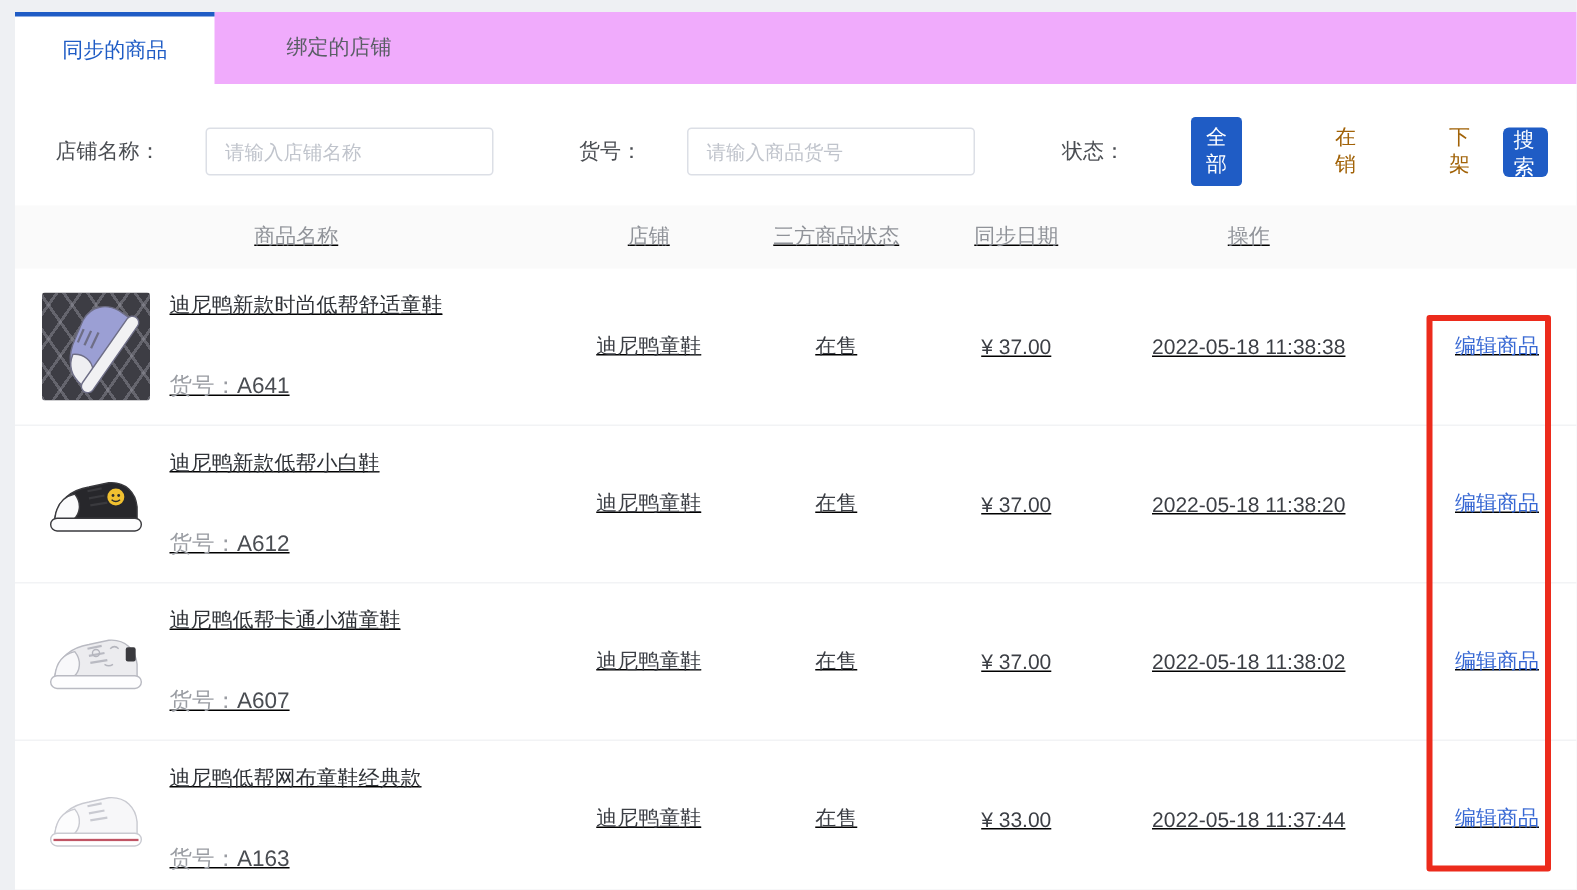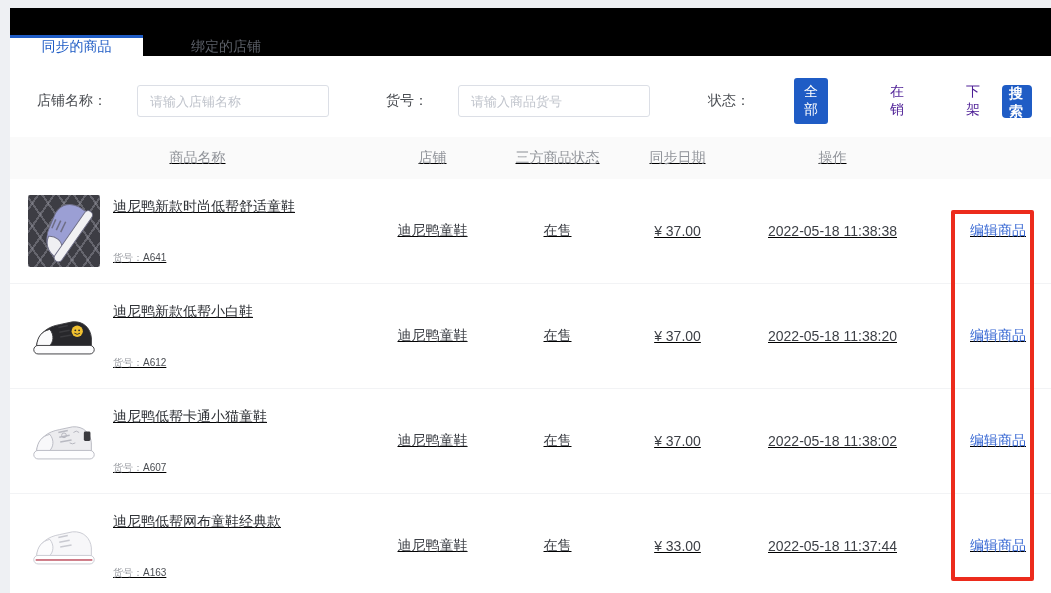--- a/index.html
+++ b/index.html
@@ -1,58 +1,58 @@
 <!DOCTYPE html>
 <html><head>
 <meta charset="utf-8">
 <style>
   * { margin:0; padding:0; box-sizing:border-box; }
   html,body { width:1051px; height:593px; overflow:hidden;
     font-family:"Liberation Sans","DejaVu Sans",sans-serif; background:#eef0f3; }
   .panel { position:absolute; left:10px; top:8px; width:1041px; height:585px; background:#fff; }
 
   
-  .tabbar { display:flex; height:48px; background:#000000;align-items:flex-end; }
+  .tabbar { display:flex; height:48px; background:#f0abfc; }
   .tab { display:flex; align-items:center; justify-content:center;
          font-size:14px; color:#5a5e66; cursor:pointer; }
   .tab.active { width:133px; background:#fff; color:#1f5cc5;
                 border-top:3px solid #1f5cc5; }
   .tab.inactive { padding:0 48px; }
 
   
   .filterbar { display:flex; align-items:center; padding:29px 0 20px 0; height:81px;gap:22px; }
   .flabel { font-size:14px; color:#4a4d52; white-space:nowrap; }
   .flabel.shop { margin-left:27px; }
   .flabel.code { margin-left:35px; }
   .flabel.status { margin-left:36px; }
   .finput { width:192px; height:32px; margin-left:8px; border:1px solid #dcdfe6;
             border-radius:3px; padding:0 12px; font-size:13px; color:#333; outline:none; }
   .finput::placeholder { color:#c0c4cc; }
-  .status-opt { font-size:14px; color:#4c1d95; margin-left:40px; cursor:pointer; }
+  .status-opt { font-size:14px; color:#a16207; margin-left:40px; cursor:pointer; }
   .status-opt.selected { background:#1f5cc5; color:#fff; padding:5px 10px;
                          border-radius:3px; margin-left:22px; }
   .search-btn { margin-left:auto; margin-right:19px; width:70px; height:33px;
                 background:#1f5cc5; color:#fff; font-size:14px; border:none;
-                border-radius:4px; cursor:pointer; letter-spacing:2px;font-weight:bold; }
+                border-radius:4px; cursor:pointer; letter-spacing:2px; }
 
   
   .thead, .trow { display:grid; grid-template-columns:375px 95px 155px 85px 225px auto;text-decoration:underline; }
   .thead { height:42px; background:#fafafa; }
   .thead .hcell { display:flex; align-items:center; justify-content:center;
                   font-size:14px; color:#909399; }
   .trow { height:105px; border-bottom:1px solid #f2f3f5; }
   .cell { display:flex; align-items:center; justify-content:center;
           font-size:14px; color:#3c3f45; }
   .pcell { display:flex; align-items:center; justify-content:flex-start;
            padding-left:18px; }
   .thumb { width:72px; height:72px; flex:0 0 72px; border-radius:2px; overflow:hidden;
            display:flex; align-items:center; justify-content:center; background:#fff; }
   .pinfo { margin-left:13px; }
   .pname { font-size:14px; color:#2f3237; margin-bottom:16px; }
-  .pcode { font-size:10px;margin-top:35px; }
+  .pcode { font-size:15px;margin-top:35px; }
   .pcode .clabel { color:#9a9da3; }
   .pcode .cval { color:#4a4d52; }
   .edit-link { color:#3667d3; font-size:14px; cursor:pointer; text-decoration:none; }
 
   
   .thumb svg { width:68px; height:68px; }
   .img-1 { background:
       repeating-linear-gradient(55deg, rgba(150,150,160,.45) 0 2px, transparent 2px 13px),
       repeating-linear-gradient(-55deg, rgba(150,150,160,.45) 0 2px, transparent 2px 13px),
       #3d3d44; }

